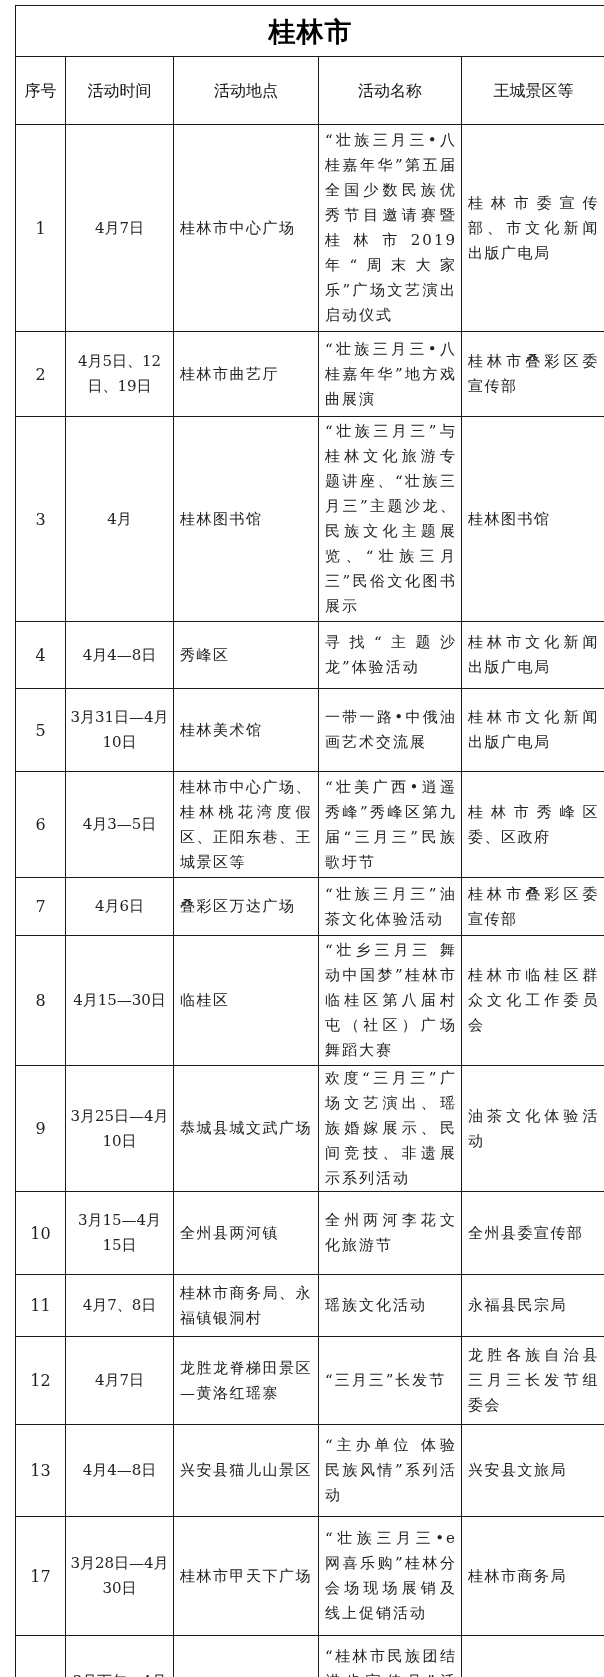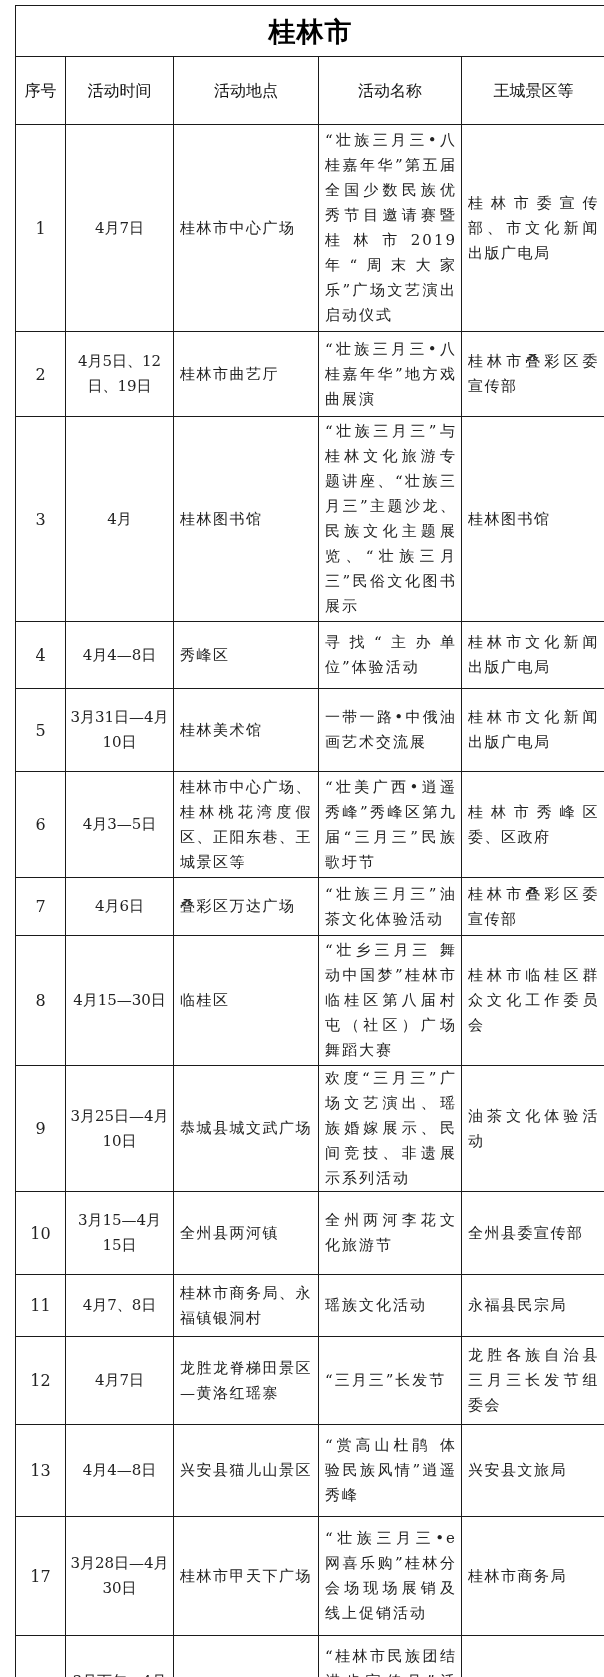--- a/index.html
+++ b/index.html
@@ -67,21 +67,21 @@
           <td class="num">3</td>
           <td class="date">4月</td>
           <td class="loc">桂林图书馆</td>
           <td class="name">“壮族三月三”与桂林文化旅游专题讲座、“壮族三月三”主题沙龙、民族文化主题展览、“壮族三月三”民俗文化图书展示</td>
           <td class="org">桂林图书馆</td>
         </tr>
         <tr style="height: 67px;">
           <td class="num">4</td>
           <td class="date">4月4—8日</td>
           <td class="loc">秀峰区</td>
-          <td class="name">寻找“主办单位”体验活动</td>
+          <td class="name">寻找“主题沙龙”体验活动</td>
           <td class="org">桂林市文化新闻出版广电局</td>
         </tr>
         <tr style="height: 57px;">
           <td class="num">5</td>
           <td class="date">3月31日—4月10日</td>
           <td class="loc">桂林美术馆</td>
           <td class="name">一带一路•中俄油画艺术交流展</td>
           <td class="org">桂林市文化新闻出版广电局</td>
         </tr>
         <tr style="height: 106px;">
@@ -130,21 +130,21 @@
           <td class="num">12</td>
           <td class="date">4月7日</td>
           <td class="loc">龙胜龙脊梯田景区—黄洛红瑶寨</td>
           <td class="name">“三月三”长发节</td>
           <td class="org">龙胜各族自治县三月三长发节组委会</td>
         </tr>
         <tr style="height: 92px;">
           <td class="num">13</td>
           <td class="date">4月4—8日</td>
           <td class="loc">兴安县猫儿山景区</td>
-          <td class="name">“赏高山杜鹃 体验民族风情”逍遥秀峰</td>
+          <td class="name">“主办单位 体验民族风情”系列活动</td>
           <td class="org">兴安县文旅局</td>
         </tr>
         <tr style="height: 119px;">
           <td class="num">17</td>
           <td class="date">3月28日—4月30日</td>
           <td class="loc">桂林市甲天下广场</td>
           <td class="name">“壮族三月三•e网喜乐购”桂林分会场现场展销及线上促销活动</td>
           <td class="org">桂林市商务局</td>
         </tr>
         <tr style="height: 116px;">

